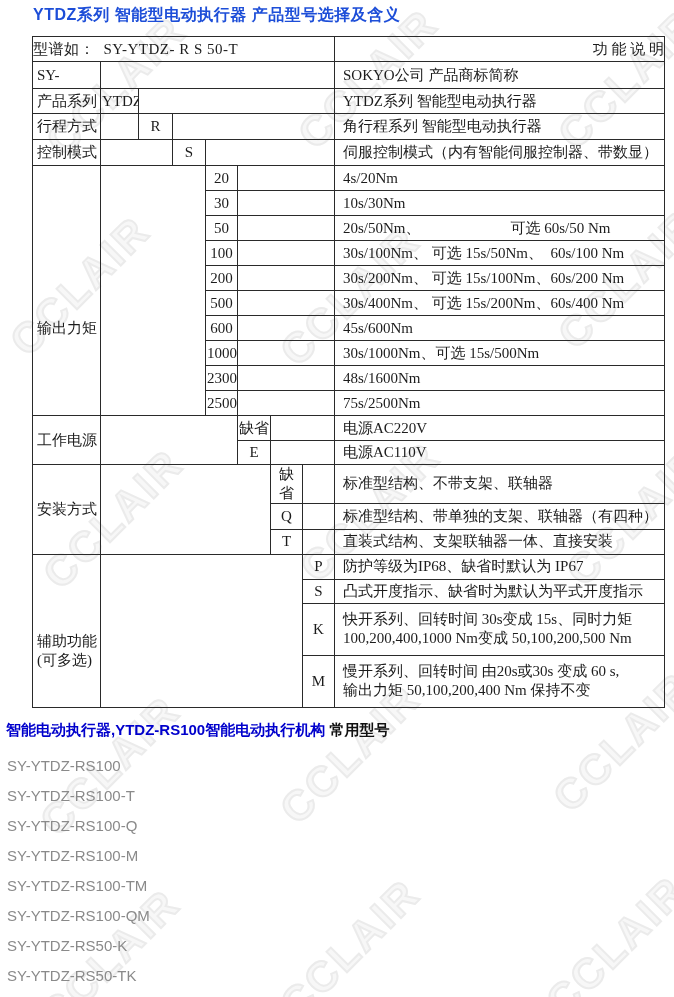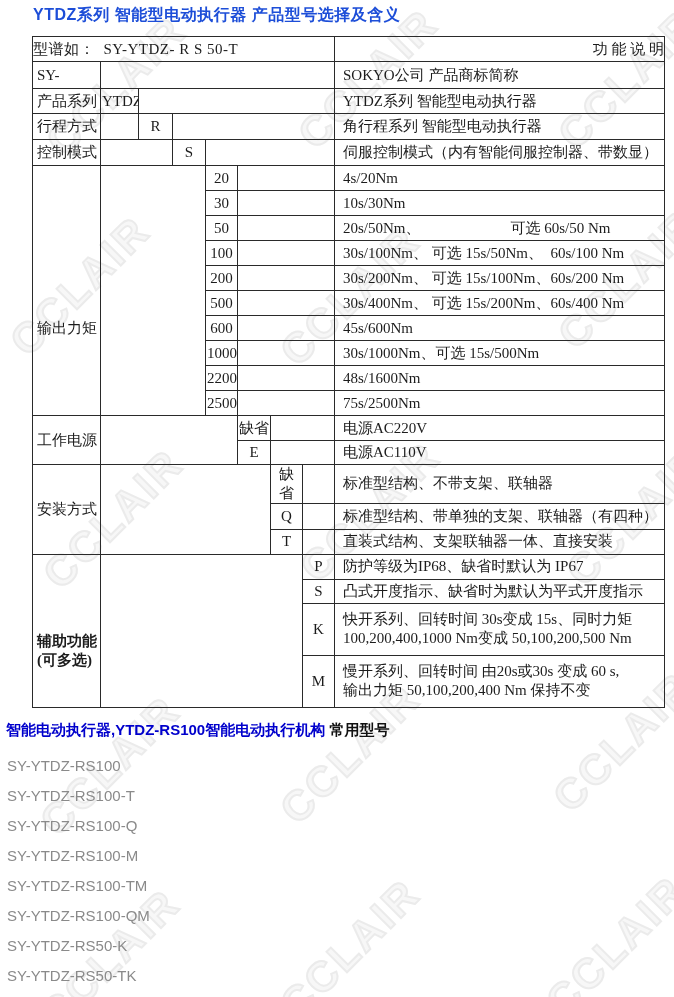--- a/index.html
+++ b/index.html
@@ -34,21 +34,21 @@
   table.spec td {
     border:1px solid #2a2a2a; font-size:15px; color:#1c1c1c;
     overflow:hidden; vertical-align:middle; line-height:1.25;
   }
   td.label { padding-left:4px; }
   td.code  { text-align:center; font-size:14px; padding:0 1px; }
   td.desc  { padding-left:8px; white-space:pre-wrap; }
   td.hl    { padding-left:0; font-size:16px; letter-spacing:0.5px; white-space:pre-wrap; }
   td.hr    { text-align:right; font-size:16px; }
   td.torque-label { vertical-align:top; padding-top:76px; }
-  td.aux-label { vertical-align:top; padding-top:40px; white-space:pre-line; line-height:1.85;font-weight:bold; }
+  td.aux-label { vertical-align:top; padding-top:40px; white-space:pre-line; line-height:1.85; }
   td.dbl { line-height:1.62; }
 
   tr.h25 { height:25px; }
   tr.h27 { height:27px; }
   tr.h26 { height:26px; }
   tr.h24 { height:24px; }
   tr.h52 { height:52px; }
 
   .sub {
     font-family:"Liberation Sans","DejaVu Sans",sans-serif;
@@ -175,21 +175,21 @@
         <td class="code">600</td>
         <td colspan="3"></td>
         <td class="desc">45s/600Nm</td>
       </tr>
       <tr class="h25">
         <td class="code">1000</td>
         <td colspan="3"></td>
         <td class="desc">30s/1000Nm、可选 15s/500Nm</td>
       </tr>
       <tr class="h25">
-        <td class="code">2200</td>
+        <td class="code">2300</td>
         <td colspan="3"></td>
         <td class="desc">48s/1600Nm</td>
       </tr>
       <tr class="h25">
         <td class="code">2500</td>
         <td colspan="3"></td>
         <td class="desc">75s/2500Nm</td>
       </tr>
 
       <tr class="h25">

